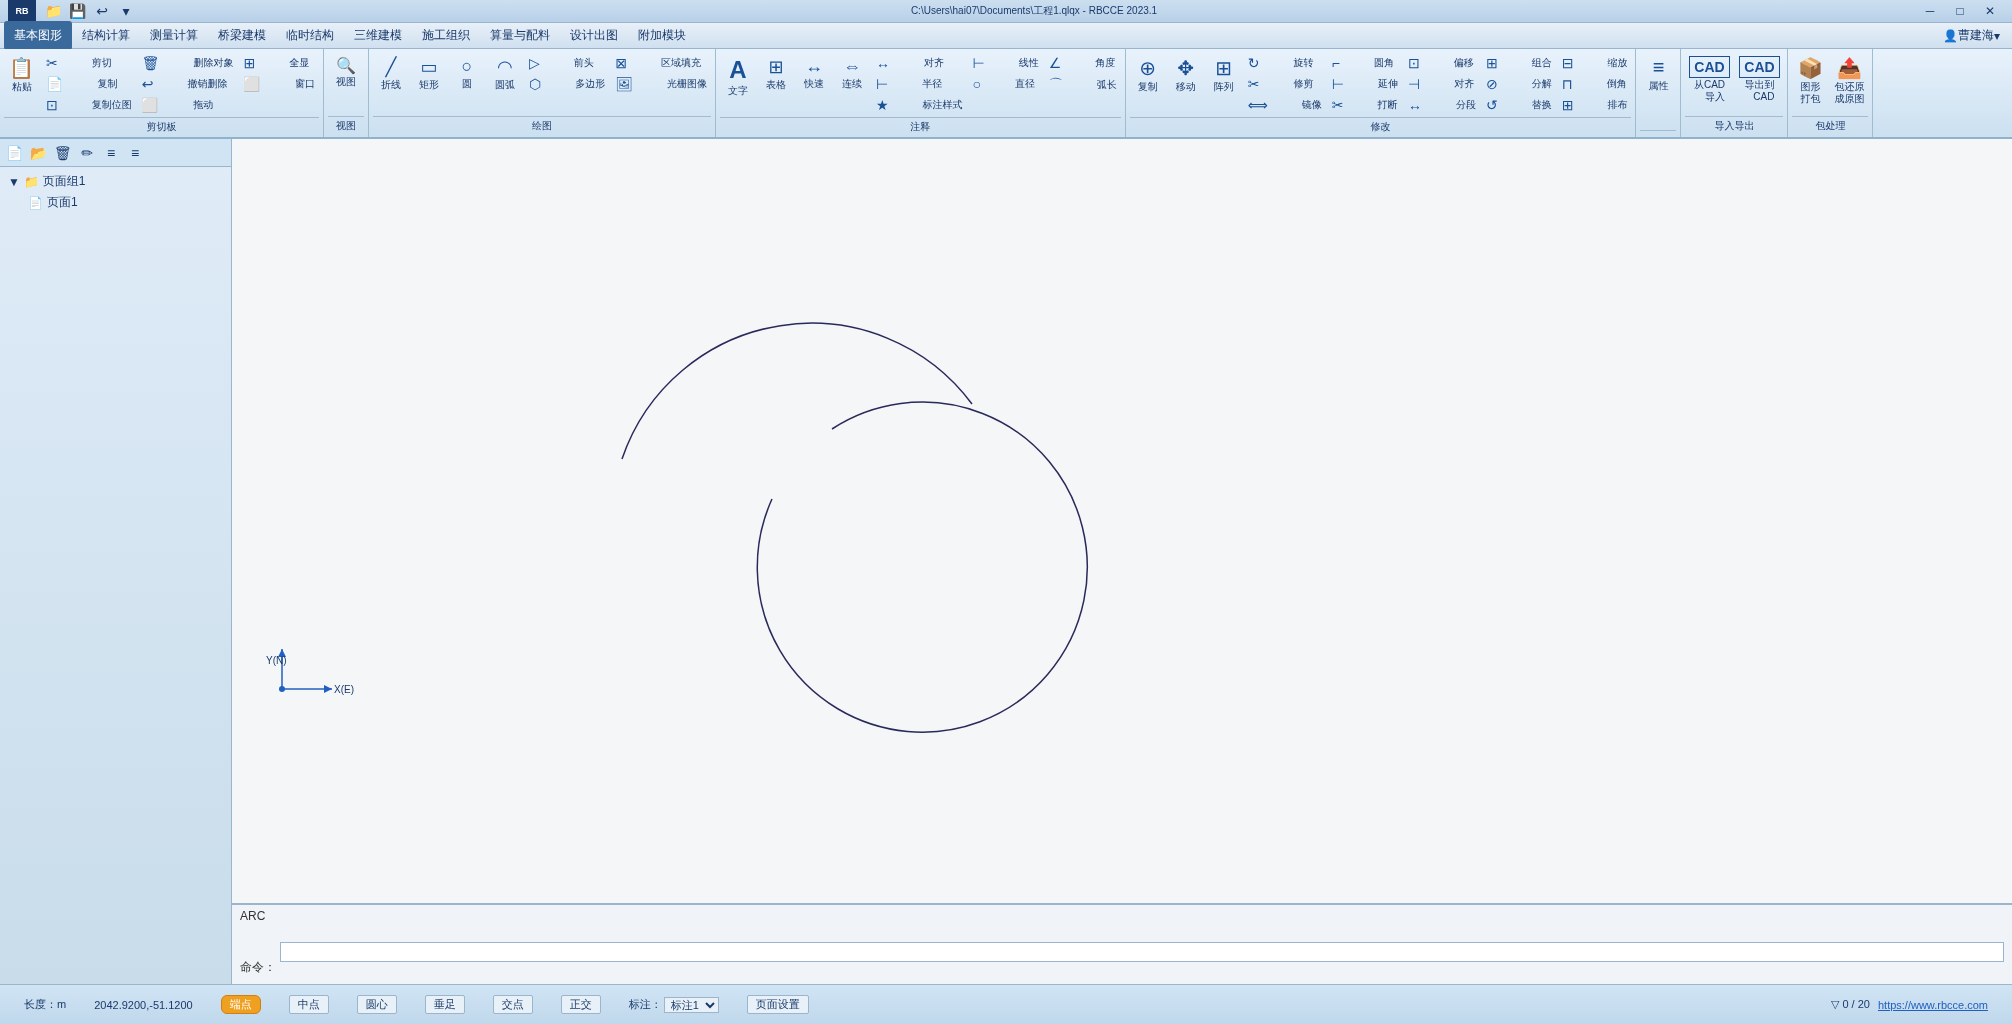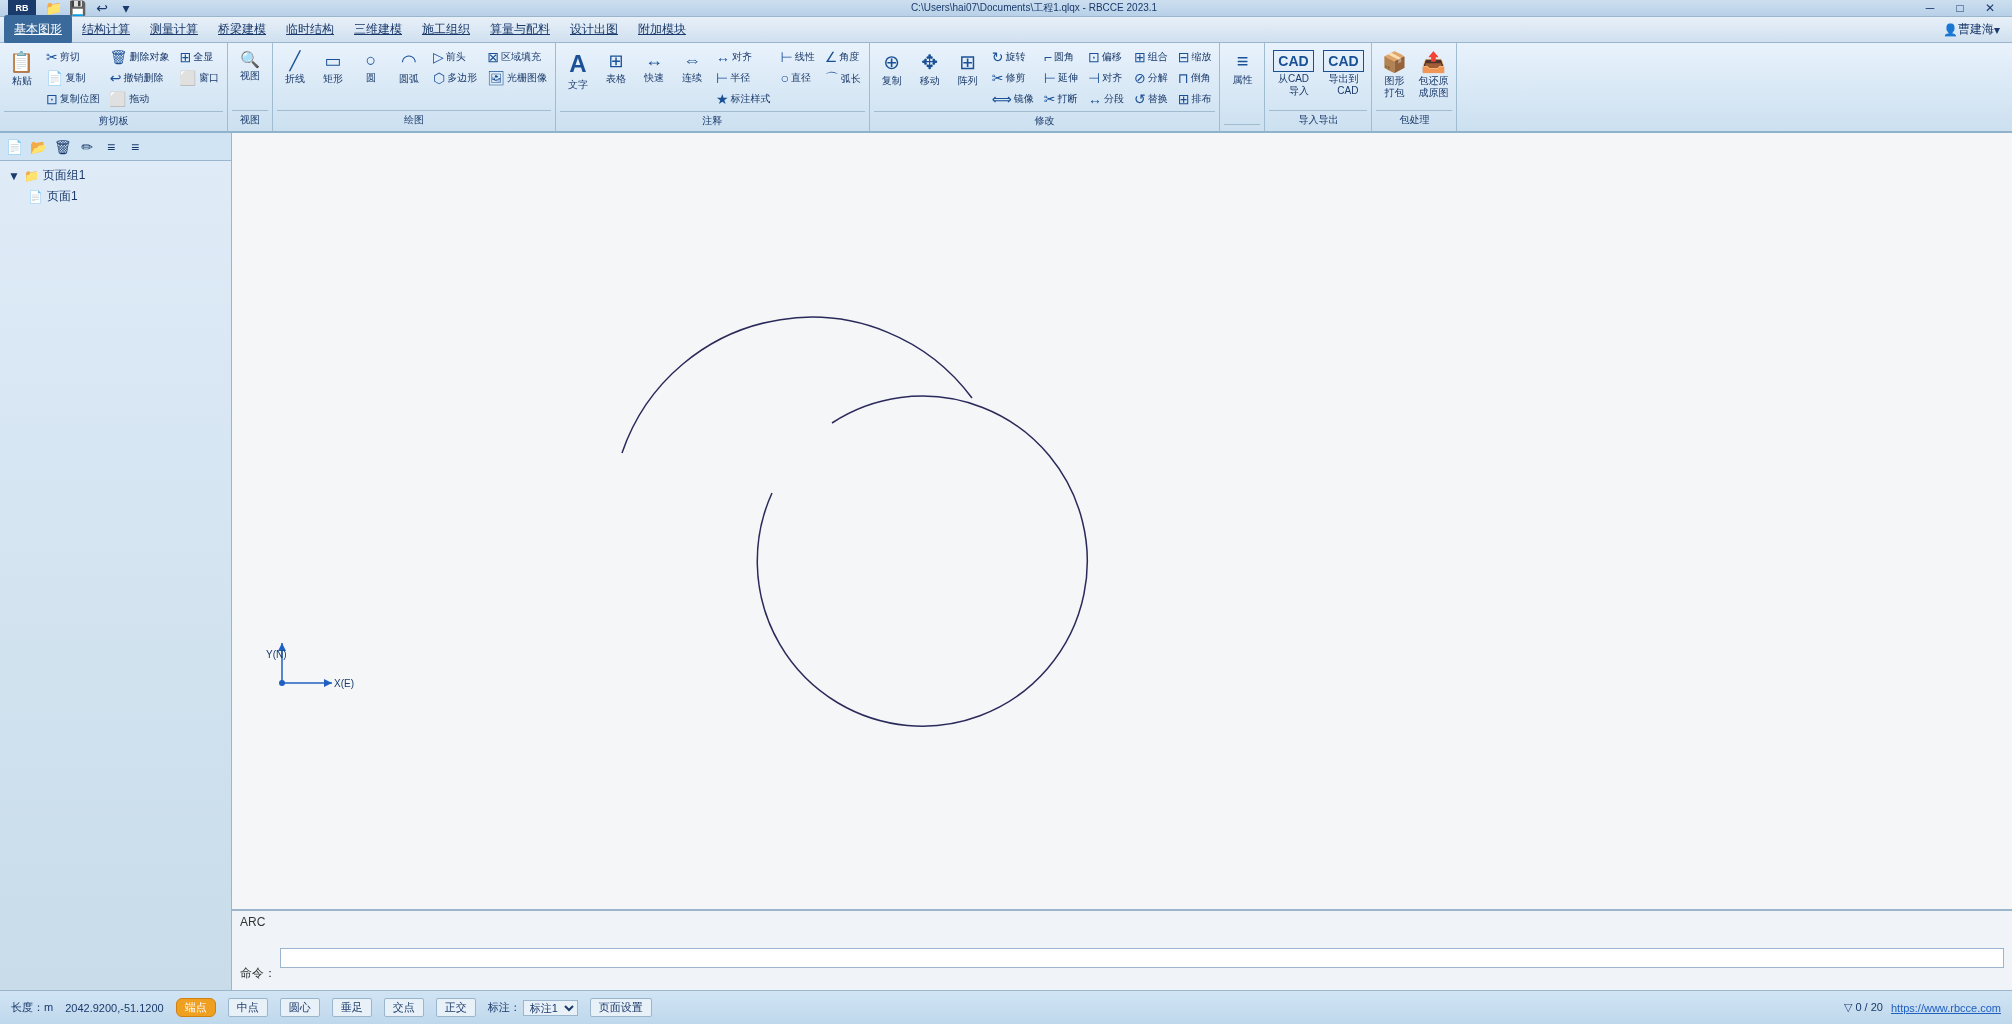--- a/index.html
+++ b/index.html
@@ -1,20 +1,20 @@
 <!DOCTYPE html>
 <html><head>
   <meta charset="utf-8">
   <style>
     * { margin: 0; padding: 0; box-sizing: border-box; }
     body { font-family: 'Microsoft YaHei', SimSun, sans-serif; font-size: 12px; background: #d6e4f0; overflow: hidden; width: 2012px; height: 1024px; display: flex; flex-direction: column; }
 
     
     #title-bar {
-      height: 17px;
+      height: 23px;
       background: linear-gradient(to bottom, #ccdff0, #b8d0e8);
       display: flex;
       align-items: center;
       padding: 0 8px;
       border-bottom: 1px solid #9ab5cc;
       flex-shrink: 0;
     }
     #app-logo {
       width: 28px; height: 28px;
       background: #1a3a6b;
@@ -56,21 +56,20 @@
       border-bottom: 1px solid #9ab5cc;
       flex-shrink: 0;
     }
     .menu-item {
       padding: 6px 10px;
       cursor: pointer;
       color: #1a3a6b;
       font-size: 12px;
       border-radius: 3px;
       white-space: nowrap;
-      text-decoration: underline;
     }
     .menu-item:hover, .menu-item.active {
       background: #4a7ab5;
       color: white;
     }
     .menu-item.active { background: #3a6a9b; }
 
     
     #ribbon {
       height: 90px;
@@ -120,21 +119,21 @@
       display: flex;
       align-items: center;
       cursor: pointer;
       padding: 1px 3px;
       border-radius: 2px;
       border: 1px solid transparent;
       gap: 2px;
       white-space: nowrap;
     }
     .ribbon-btn-small .icon { font-size: 14px; color: #1a5096; }
-    .ribbon-btn-small .label { font-size: 10px; color: #1a3a6b; }
+    .ribbon-btn-small .label { font-size: 10px; color: #1a3a6b; margin-left: 32px; }
     .ribbon-col { display: flex; flex-direction: column; gap: 1px; }
 
     
     #user-area {
       margin-left: auto;
       display: flex; align-items: center;
       padding-right: 8px;
       color: #1a3a6b; font-size: 12px; cursor: pointer;
     }
 
@@ -203,25 +202,25 @@
       display: flex; align-items: center; gap: 4px;
     }
     #command-prompt-label { font-size: 12px; color: #333; }
     #command-input {
       flex: 1; border: 1px solid #9ab5cc; background: white;
       font-size: 12px; padding: 2px 4px; outline: none;
     }
 
     
     #status-bar {
-      height: 34px;
+      height: 40px;
       background: linear-gradient(to bottom, #d0e4f4, #c0d8ec);
       border-top: 1px solid #9ab5cc;
       display: flex; align-items: center;
-      padding: 0 11px; gap: 12px;
+      padding: 0 24px; gap: 28px;
       flex-shrink: 0;
     }
     .status-item { font-size: 11px; color: #1a3a6b; }
     .status-btn {
       padding: 1px 8px;
       background: #f0a020;
       color: white; font-size: 11px;
       border: 1px solid #d08010;
       cursor: pointer; border-radius: 6px;
     }

